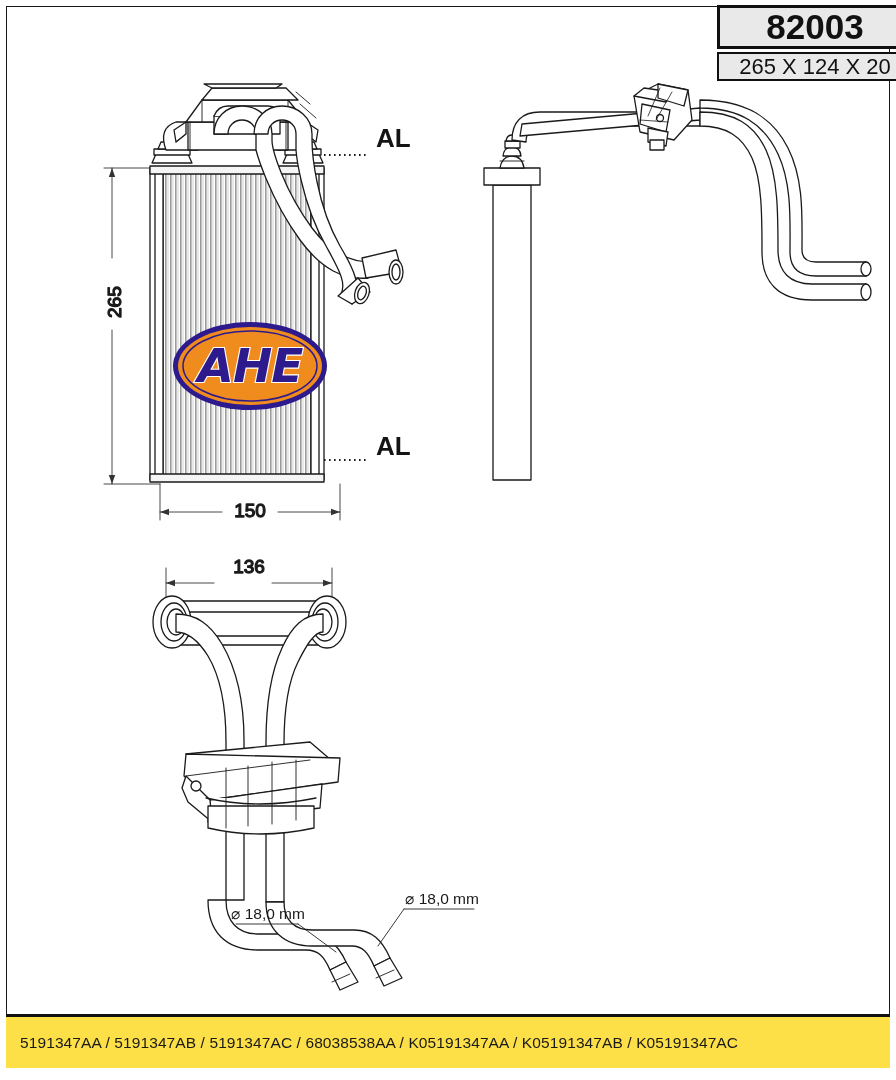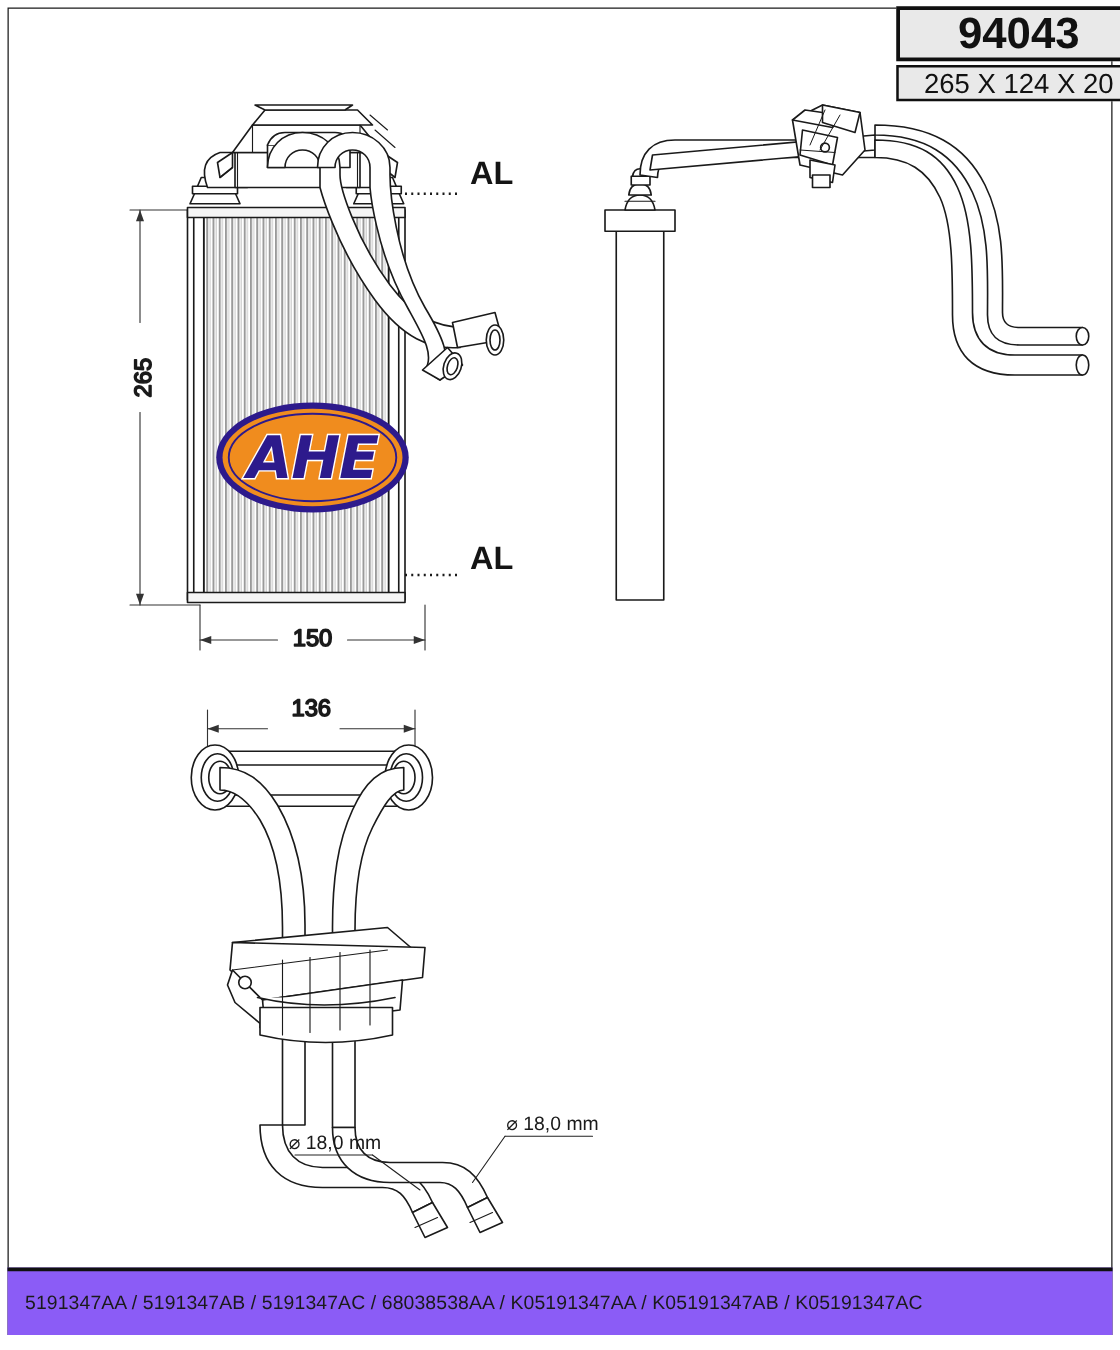--- a/index.html
+++ b/index.html
@@ -62,21 +62,21 @@
     font-weight: normal;
   }
   
   #partnum-strip {
     position: absolute;
     left: 6px;
     top: 1014px;
     width: 884px;
     height: 54px;
     box-sizing: border-box;
-    background: #8b5cf6;
+    background: #fde047;
     border-top: 3px solid #111;
     display: flex;
     align-items: center;
   }
   #partnum-text {
     padding-left: 14px;
     font-size: 15.5px;
     color: #1a1a1a;
     letter-spacing: 0.1px;
     white-space: nowrap;
@@ -460,21 +460,21 @@
   </svg>
 
   <svg id="ahe-logo" viewBox="0 0 160 96" xmlns="http://www.w3.org/2000/svg">
     <ellipse cx="80" cy="48" rx="77" ry="44" fill="#2D1A8C"></ellipse>
     <ellipse cx="80" cy="48" rx="72" ry="39" fill="#F08C1E"></ellipse>
     <ellipse cx="80" cy="48" rx="67" ry="35" fill="none" stroke="#2D1A8C" stroke-width="1.5"></ellipse>
     <text class="logo-text" x="80" y="64" text-anchor="middle">AHE</text>
   </svg>
 
   <div class="code-box" id="code-main">
-    <span>94043</span>
+    <span>82003</span>
   </div>
   <div class="code-box" id="code-dim">
     <span>265 X 124 X 20</span>
   </div>
 
   <div id="partnum-strip">
     <span id="partnum-text">5191347AA / 5191347AB / 5191347AC / 68038538AA / K05191347AA / K05191347AB / K05191347AC</span>
   </div>
 
 </div>

